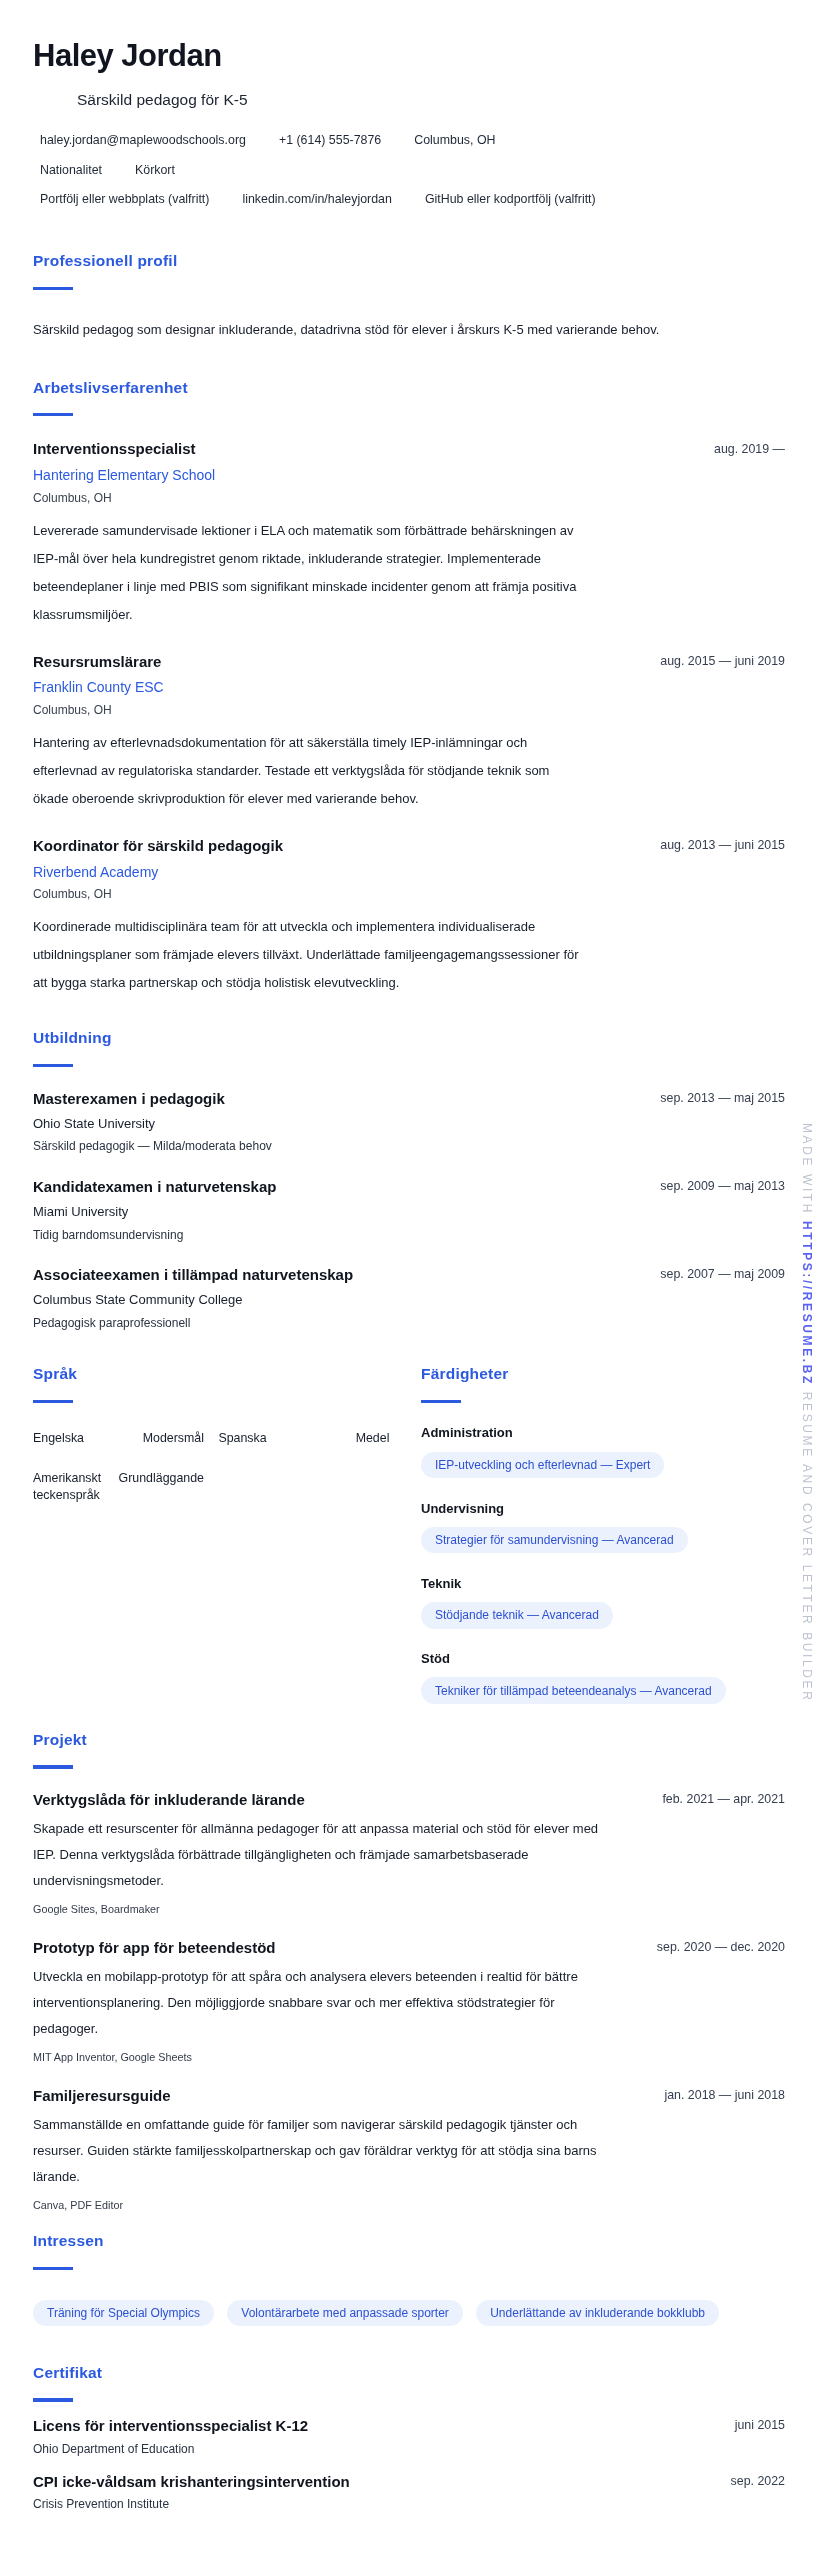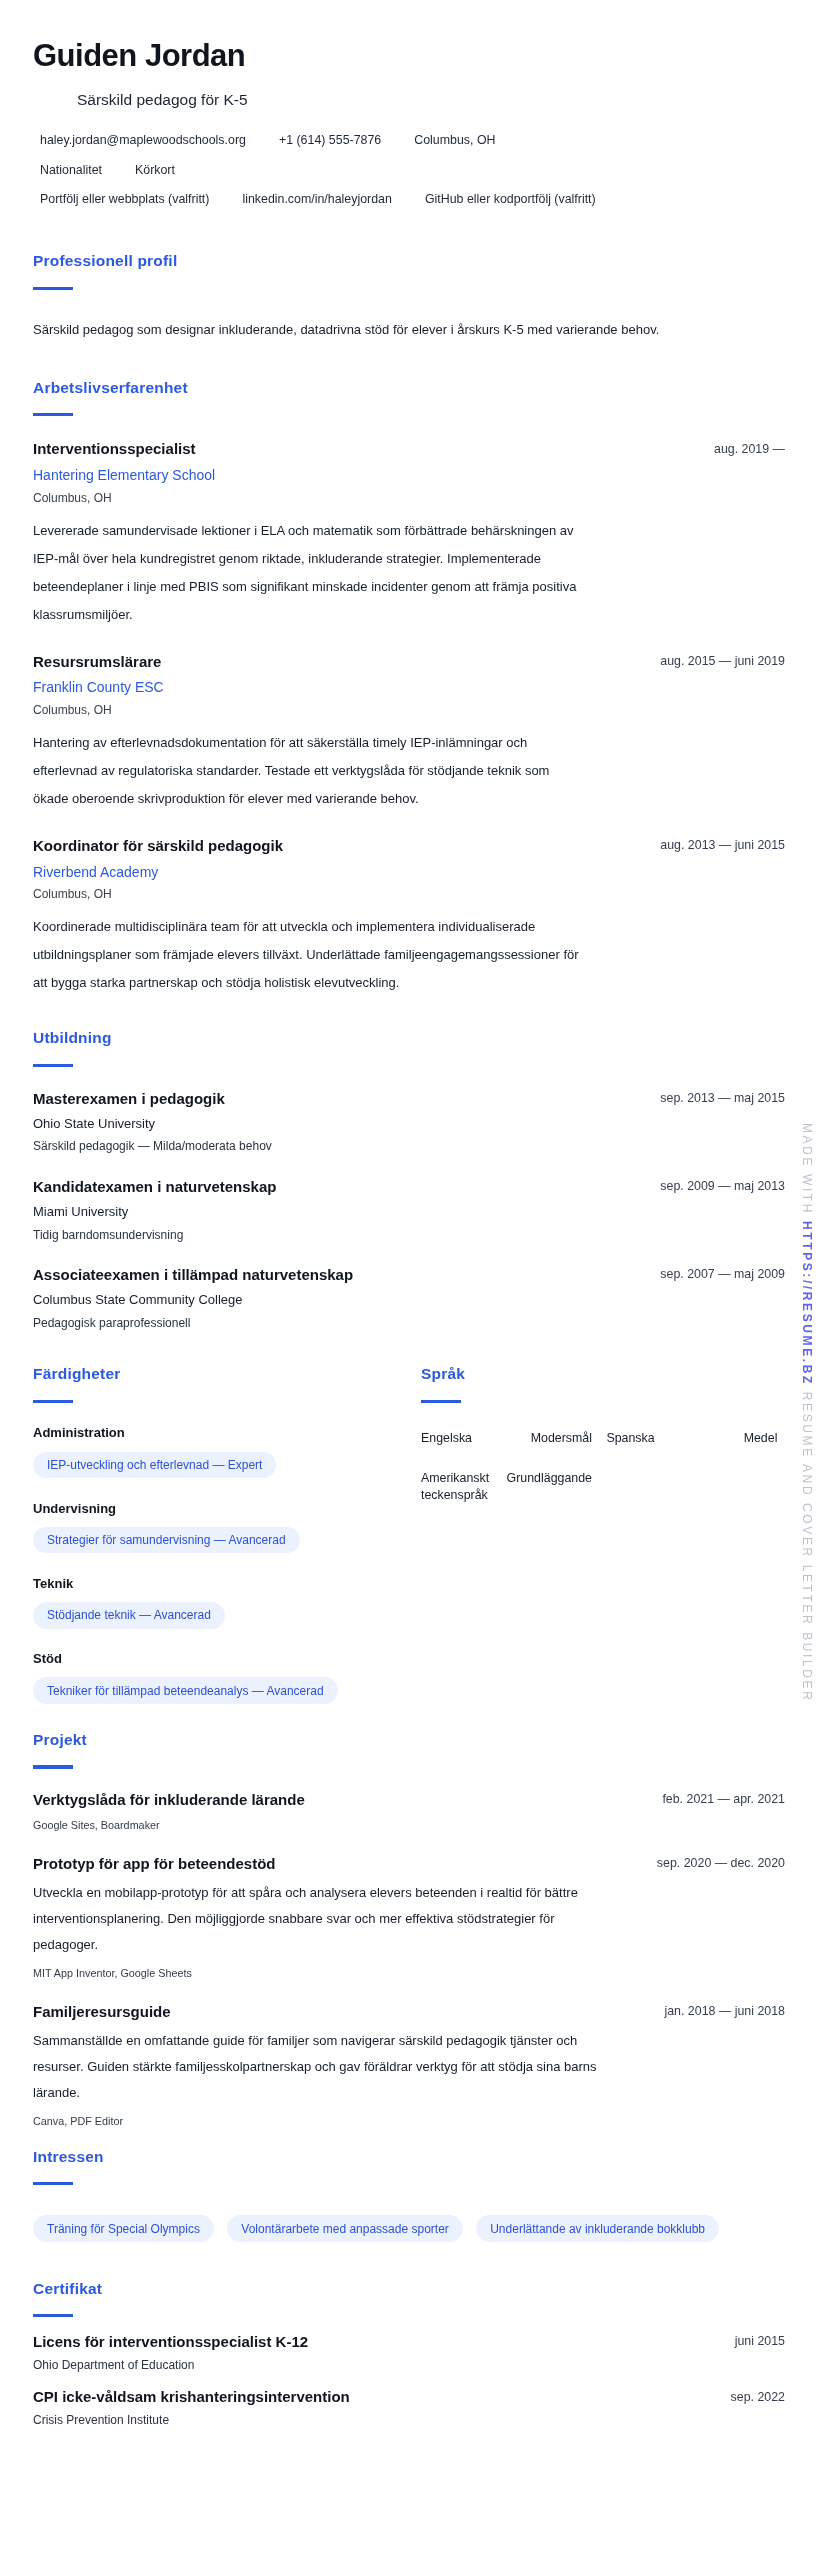--- a/index.html
+++ b/index.html
@@ -69,21 +69,21 @@
     user-select:none;
   }
   .watermark .wm-link { color:#5b63f0; font-weight:700; cursor:pointer; }
 </style>
 </head>
 <body>
 
 <div class="content">
 
   <div>
-    <div class="name">Guiden Jordan</div>
+    <div class="name">Haley Jordan</div>
     <div class="subtitle">Särskild pedagog för K-5</div>
     <div class="contacts">
       <div class="contact-row">
         <span>haley.jordan@maplewoodschools.org</span>
         <span>+1 (614) 555-7876</span>
         <span>Columbus, OH</span>
       </div>
       <div class="contact-row">
         <span>Nationalitet</span>
         <span>Körkort</span>
@@ -163,67 +163,68 @@
       <div class="entry-head">
         <div class="entry-title">Associateexamen i tillämpad naturvetenskap</div>
         <div class="entry-date">sep. 2007 — maj 2009</div>
       </div>
       <div class="edu-school">Columbus State Community College</div>
       <div class="edu-detail">Pedagogisk paraprofessionell</div>
     </div>
   </div>
 
   <div class="two-col">
-    <div>
-      <div class="sec-title">Färdigheter</div>
-      <div class="sec-bar"></div>
-
-      <div class="skill-cat">Administration</div>
-      <div><span class="pill">IEP-utveckling och efterlevnad — Expert</span></div>
-
-      <div class="skill-cat">Undervisning</div>
-      <div><span class="pill">Strategier för samundervisning — Avancerad</span></div>
-
-      <div class="skill-cat">Teknik</div>
-      <div><span class="pill">Stödjande teknik — Avancerad</span></div>
-
-      <div class="skill-cat">Stöd</div>
-      <div><span class="pill">Tekniker för tillämpad beteendeanalys — Avancerad</span></div>
-    </div>
-
     <div>
       <div class="sec-title">Språk</div>
       <div class="sec-bar"></div>
 
       <div class="lang-grid">
         <div class="lang-cell">
           <span class="lang-name">Engelska</span>
           <span class="lang-level">Modersmål</span>
         </div>
         <div class="lang-cell">
           <span class="lang-name">Spanska</span>
           <span class="lang-level">Medel</span>
         </div>
         <div class="lang-cell">
           <span class="lang-name">Amerikanskt teckenspråk</span>
           <span class="lang-level">Grundläggande</span>
         </div>
       </div>
     </div>
+
+    <div>
+      <div class="sec-title">Färdigheter</div>
+      <div class="sec-bar"></div>
+
+      <div class="skill-cat">Administration</div>
+      <div><span class="pill">IEP-utveckling och efterlevnad — Expert</span></div>
+
+      <div class="skill-cat">Undervisning</div>
+      <div><span class="pill">Strategier för samundervisning — Avancerad</span></div>
+
+      <div class="skill-cat">Teknik</div>
+      <div><span class="pill">Stödjande teknik — Avancerad</span></div>
+
+      <div class="skill-cat">Stöd</div>
+      <div><span class="pill">Tekniker för tillämpad beteendeanalys — Avancerad</span></div>
+    </div>
   </div>
 
   <div class="sec-projects">
     <div class="sec-title">Projekt</div>
     <div class="sec-bar"></div>
 
     <div class="proj">
       <div class="entry-head">
         <div class="entry-title">Verktygslåda för inkluderande lärande</div>
         <div class="entry-date">feb. 2021 — apr. 2021</div>
       </div>
+      <div class="proj-desc">Skapade ett resurscenter för allmänna pedagoger för att anpassa material och stöd för elever med IEP. Denna verktygslåda förbättrade tillgängligheten och främjade samarbetsbaserade undervisningsmetoder.</div>
       <div class="proj-tools">Google Sites, Boardmaker</div>
     </div>
 
     <div class="proj">
       <div class="entry-head">
         <div class="entry-title">Prototyp för app för beteendestöd</div>
         <div class="entry-date">sep. 2020 — dec. 2020</div>
       </div>
       <div class="proj-desc">Utveckla en mobilapp-prototyp för att spåra och analysera elevers beteenden i realtid för bättre interventionsplanering. Den möjliggjorde snabbare svar och mer effektiva stödstrategier för pedagoger.</div>
       <div class="proj-tools">MIT App Inventor, Google Sheets</div>

